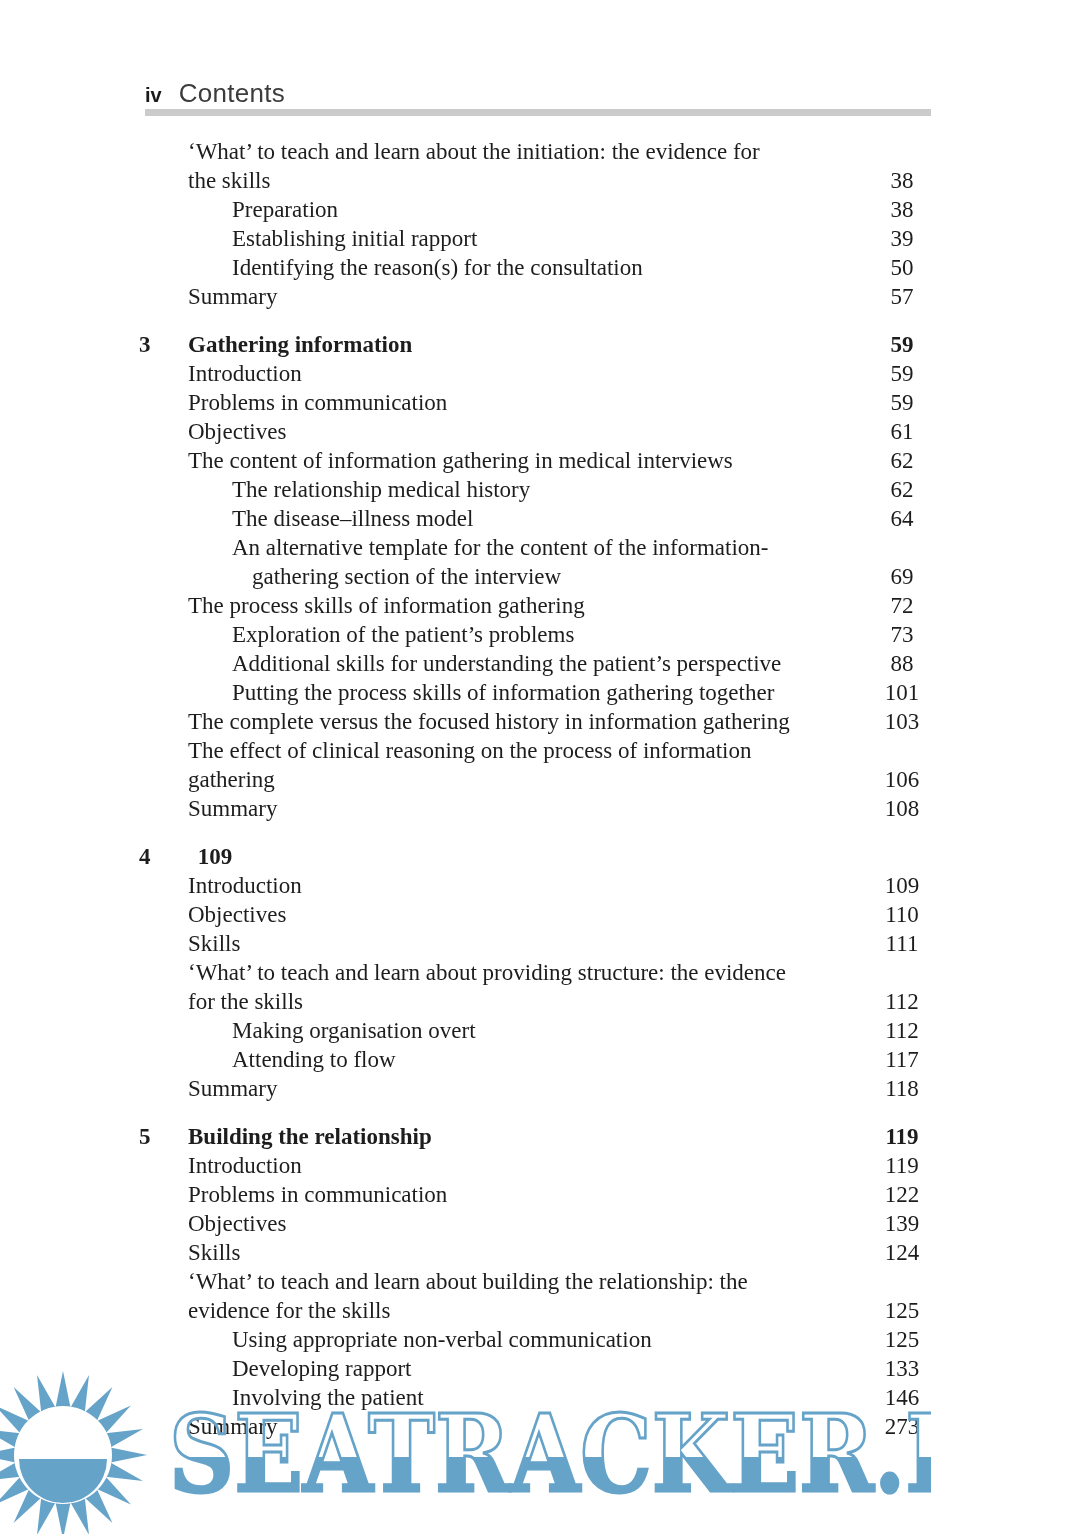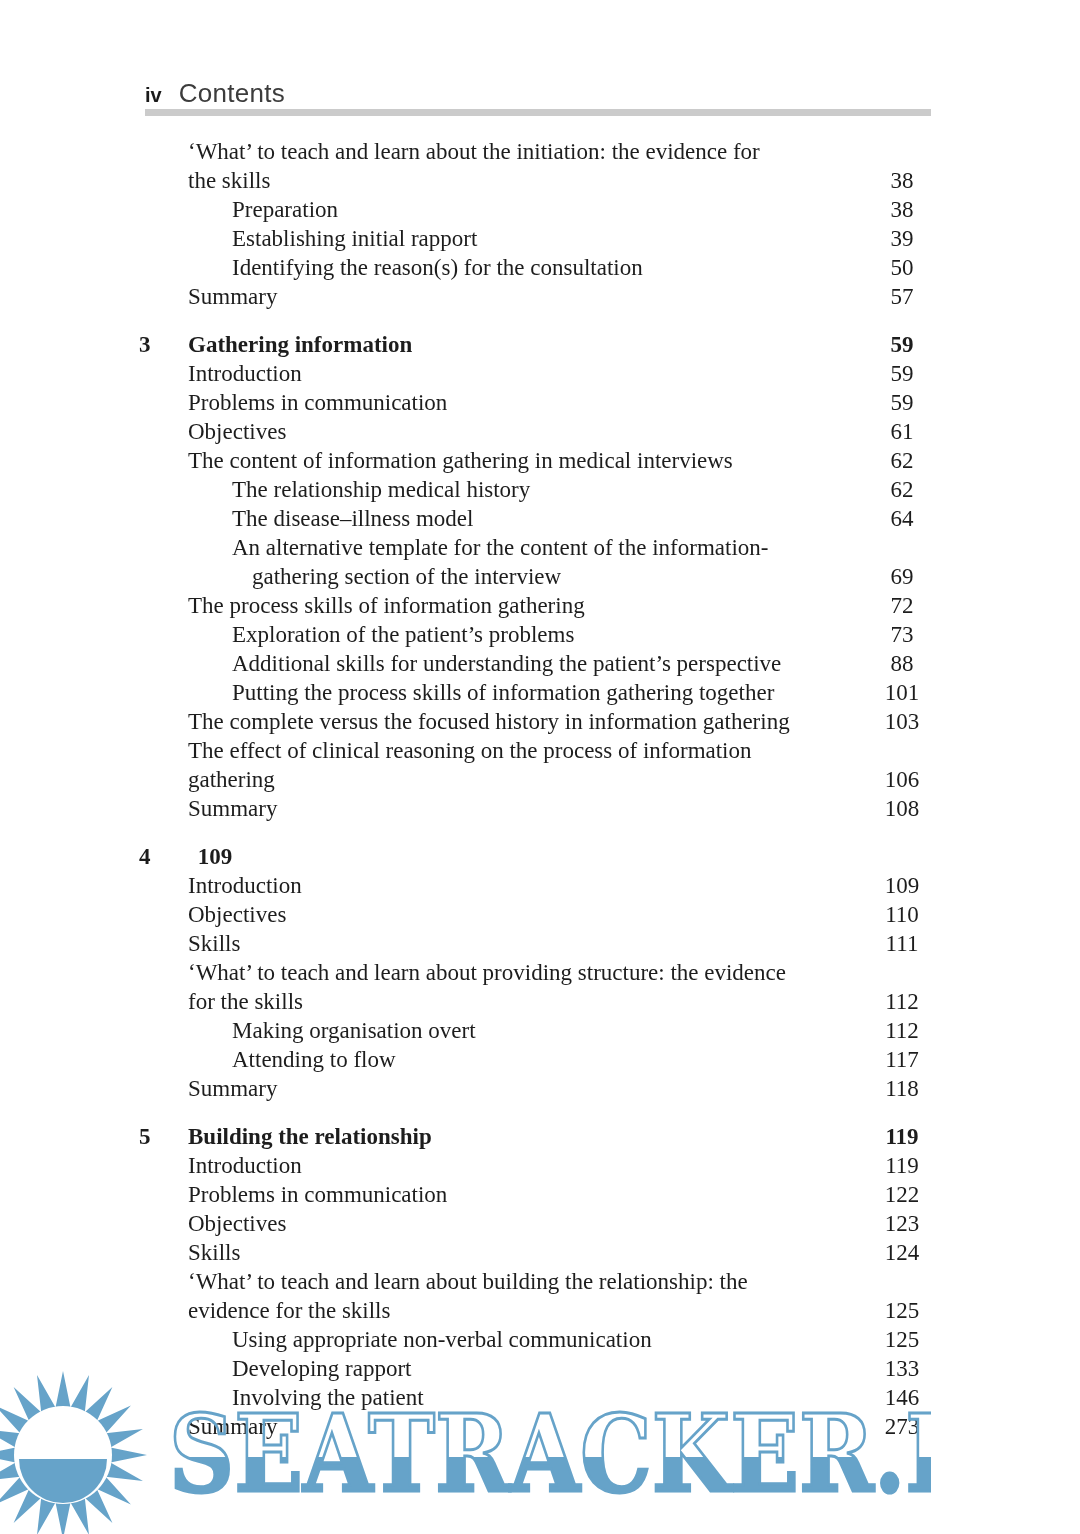--- a/index.html
+++ b/index.html
@@ -261,21 +261,21 @@
           <span class="pg">119</span>
         </div>
         <div class="row">
           <span class="num"></span>
           <span class="txt ind0">Problems in communication</span>
           <span class="pg">122</span>
         </div>
         <div class="row">
           <span class="num"></span>
           <span class="txt ind0">Objectives</span>
-          <span class="pg">123</span>
+          <span class="pg">139</span>
         </div>
         <div class="row">
           <span class="num"></span>
           <span class="txt ind0">Skills</span>
           <span class="pg">124</span>
         </div>
         <div class="row">
           <span class="num"></span>
           <span class="txt ind0">‘What’ to teach and learn about building the relationship: the</span>
           <span class="pg"></span>

